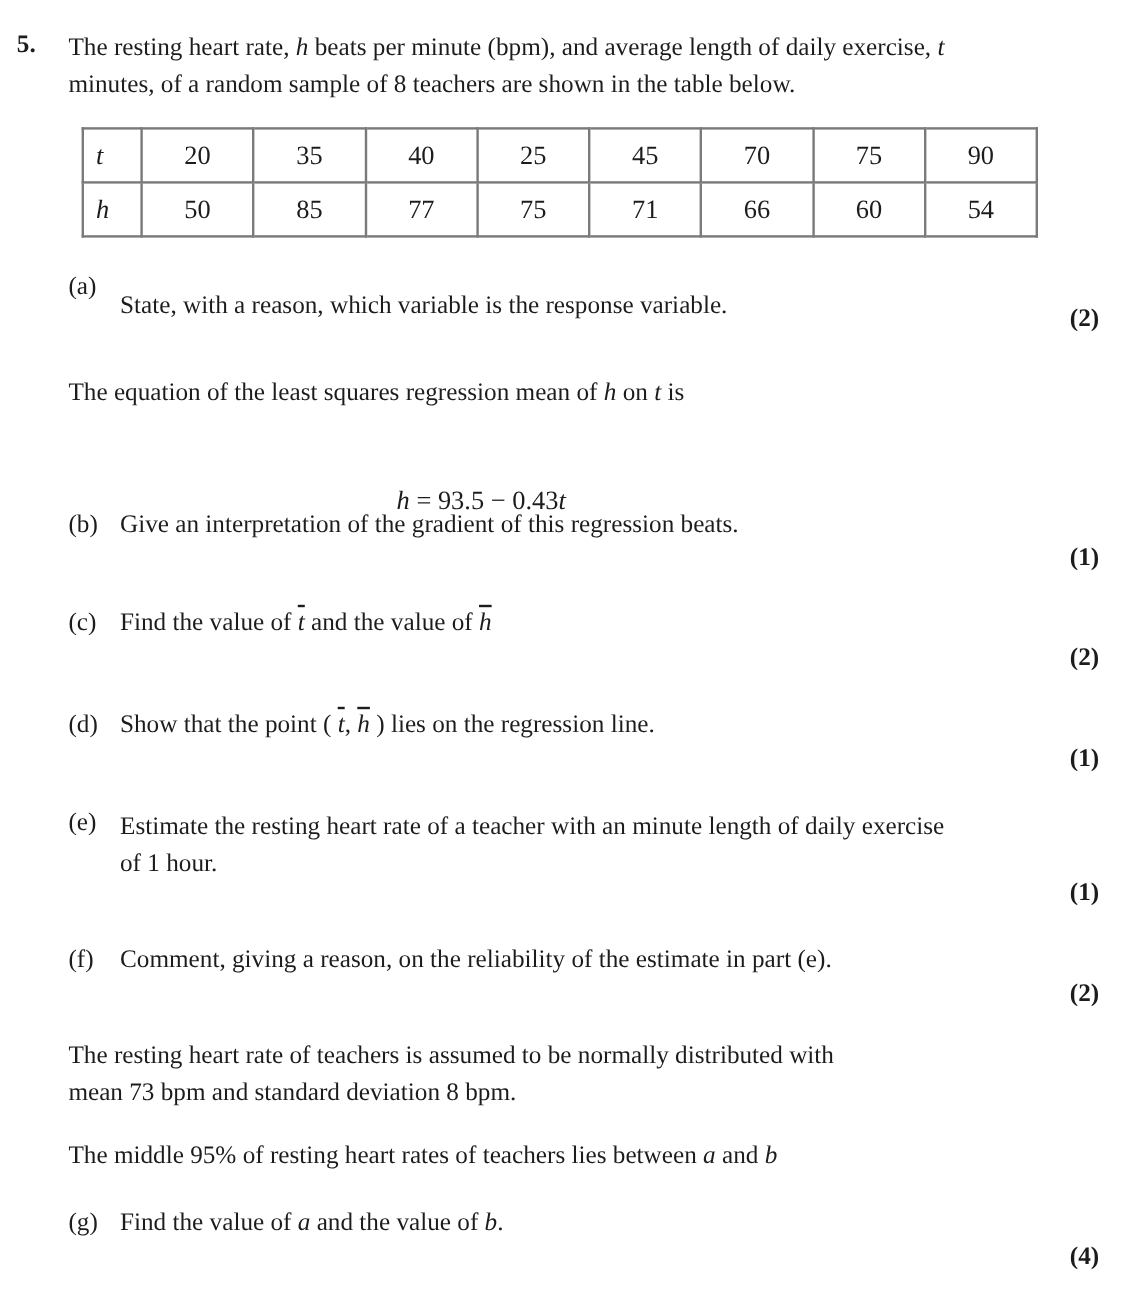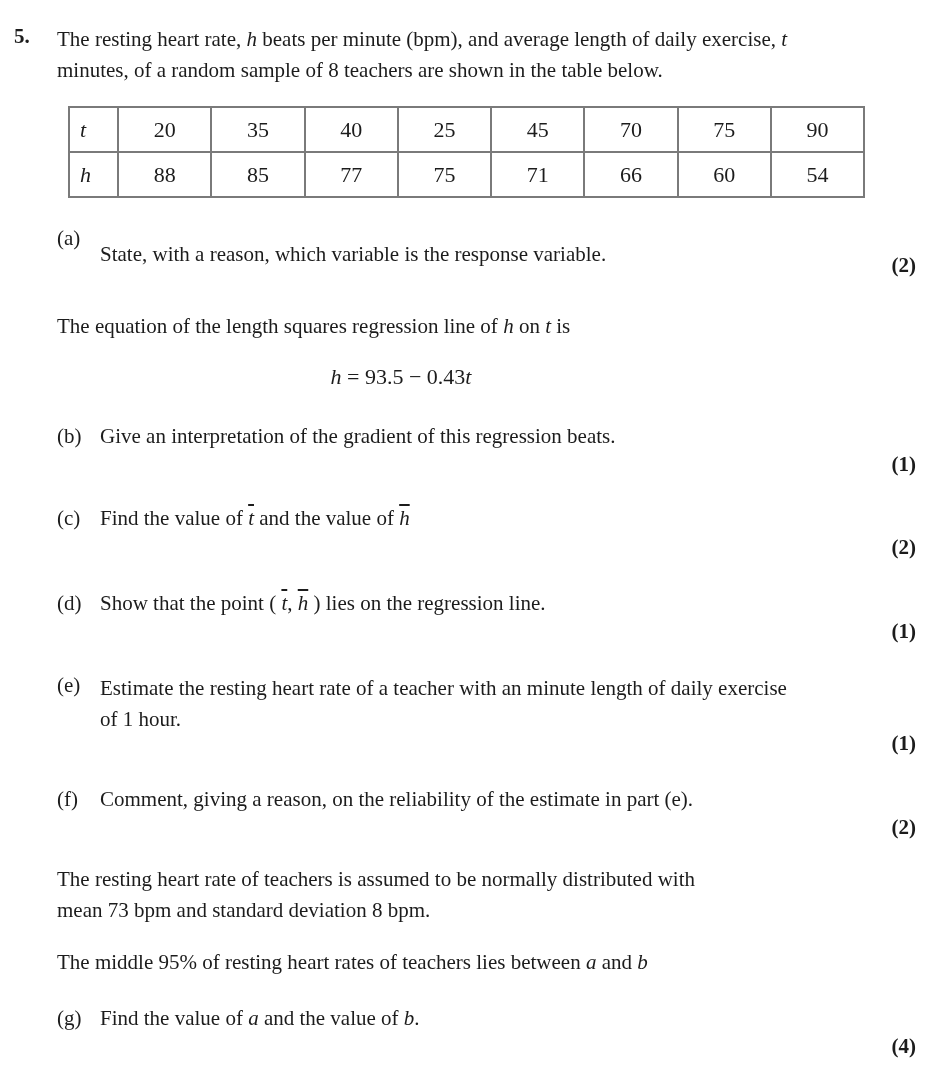--- a/index.html
+++ b/index.html
@@ -18,21 +18,21 @@
   .qnum { font-weight:bold; }
   .it { font-style:italic; }
   .bar { font-style:italic; text-decoration:overline; }
   .marks { font-weight:bold; position:absolute; right:30px; text-align:right; }
   .part-label { position:absolute; left:57px; white-space:nowrap; }
   .part-text { position:absolute; left:100px; white-space:nowrap; }
   .body-text { position:absolute; left:57px; white-space:nowrap; }
   .line { line-height:31px; white-space:nowrap; }
   .equation-row {
     position:absolute; left:0; width:802px; text-align:center;
-    font-size:22px; white-space:nowrap;
+    font-size:22px; white-space:nowrap;margin-top:40px;
   }
   table.data {
     position:absolute; left:68px; top:106px;
     width:797px; border-collapse:collapse;
     font-size:22px; table-layout:fixed;
   }
   table.data td {
     border:2px solid #7a7a7a;
     height:45px;
     text-align:center;
@@ -66,37 +66,37 @@
         <td>35</td>
         <td>40</td>
         <td>25</td>
         <td>45</td>
         <td>70</td>
         <td>75</td>
         <td>90</td>
       </tr>
       <tr>
         <td class="varcell">h</td>
-        <td>88</td>
+        <td>50</td>
         <td>85</td>
         <td>77</td>
         <td>75</td>
         <td>71</td>
         <td>66</td>
         <td>60</td>
         <td>54</td>
       </tr>
     </tbody>
   </table>
 
   <div class="part-label" style="top:226px;">(a)</div>
   <div class="part-text" style="top:226px;margin-top:16px;">State, with a reason, which variable is the response variable.</div>
   <div class="marks" style="top:253px;">(2)</div>
 
-  <div class="body-text" style="top:314px;"><span>The equation of the length squares regression line of </span><span class="it">h</span><span> on </span><span class="it">t</span><span> is</span></div>
+  <div class="body-text" style="top:314px;"><span>The equation of the least squares regression mean of </span><span class="it">h</span><span> on </span><span class="it">t</span><span> is</span></div>
 
   <div class="equation-row" style="top:364px;"><span class="it">h</span><span> = 93.5 − 0.43</span><span class="it">t</span></div>
 
   <div class="part-label" style="top:424px;">(b)</div>
   <div class="part-text" style="top:424px;">Give an interpretation of the gradient of this regression beats.</div>
   <div class="marks" style="top:452px;">(1)</div>
 
   <div class="part-label" style="top:506px;">(c)</div>
   <div class="part-text" style="top:506px;"><span>Find the value of </span><span class="bar">t</span><span> and the value of </span><span class="bar">h</span></div>
   <div class="marks" style="top:535px;">(2)</div>

